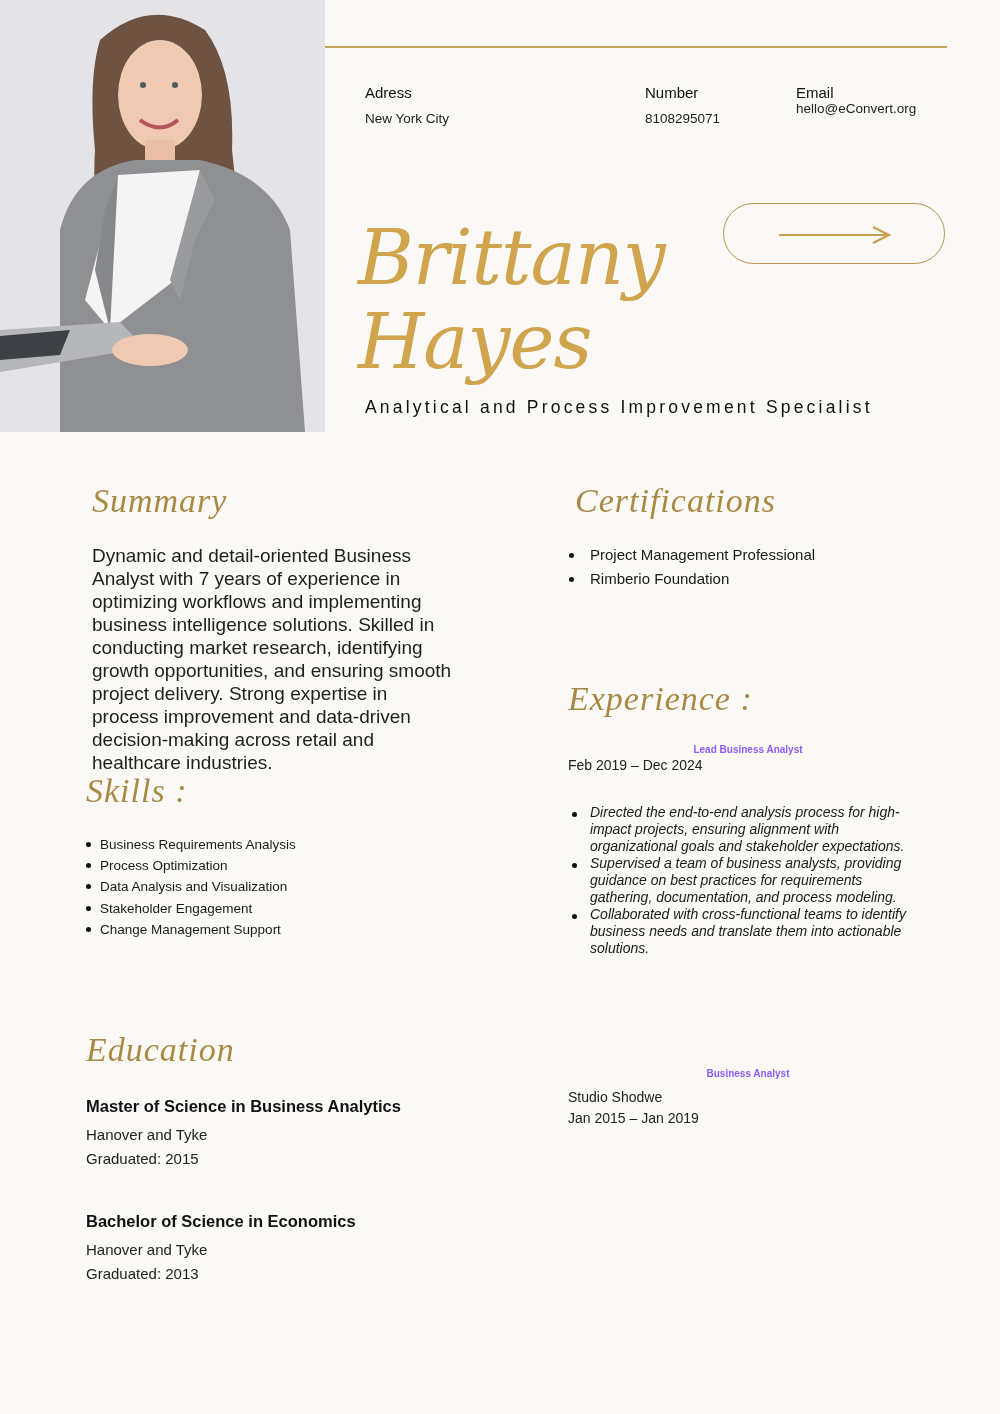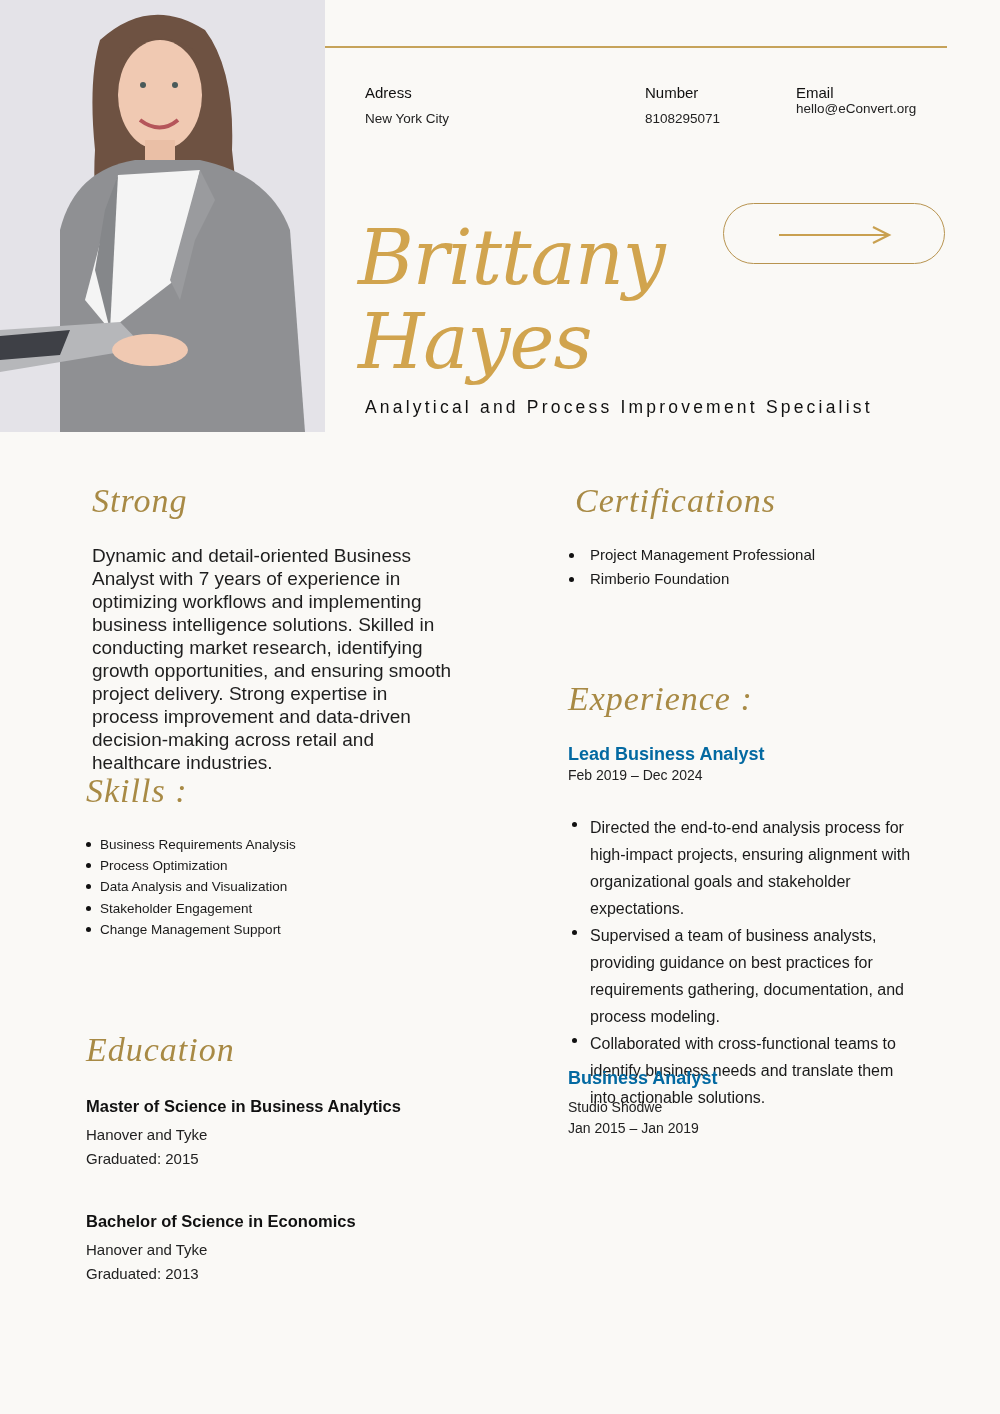--- a/index.html
+++ b/index.html
@@ -43,26 +43,26 @@
   ul.bul { margin:0; padding:0; list-style:none; }
   ul.bul li { position:relative; }
   ul.bul li::before {
     content:""; position:absolute; width:5px; height:5px; border-radius:50%;
     background:#111;
   }
   .skills li { font-size:13.5px; line-height:21.2px; padding-left:14px; }
   .skills li::before { left:0; top:8px; }
   .certs li { font-size:15px; line-height:24px; padding-left:22px; }
   .certs li::before { left:1px; top:10px; }
-  .exp li { font-size:16px; line-height:27px; padding-left:22px; }
+  .exp li { font-size:14px; line-height:17px; padding-left:22px;font-style:italic; }
   .exp li::before { left:4px; top:8px; }
   .exp2 li { padding-left:18px; }
   .exp2 li::before { left:1px; }
 
-  .job-title { font-size:18px; font-weight:bold; color:#0369a1; }
+  .job-title { font-size:10px; font-weight:bold; color:#8b5cf6;text-align:center; }
   .job-meta { font-size:14px; line-height:20.5px; color:#222; }
   .degree { font-size:16.5px; font-weight:bold; color:#111; }
   .edu-meta { font-size:15px; line-height:24px; color:#222; }
 </style>
 </head>
 <body>
 
 <div class="abs photo">
   <svg width="325" height="432" viewBox="0 0 325 432">
     <rect width="325" height="432" fill="#e4e3e8"></rect>
@@ -111,21 +111,21 @@
 
 <div class="abs pill">
   <svg width="222" height="61" viewBox="0 0 222 61" style="position:absolute;left:-1.5px;top:-1.5px;">
     <line x1="56" y1="32" x2="166" y2="32" stroke="#c9a050" stroke-width="2.2"></line>
     <polyline points="150,24 166,32 150,40" fill="none" stroke="#c9a050" stroke-width="2.2"></polyline>
   </svg>
 </div>
 
 <div class="abs subtitle">Analytical and Process Improvement Specialist</div>
 
-<div class="abs section-title" style="left:92px;top:484px;">Strong</div>
+<div class="abs section-title" style="left:92px;top:484px;">Summary</div>
 <div class="abs para" style="left:92px;top:544px;width:365px;">Dynamic and detail-oriented Business Analyst with 7 years of experience in optimizing workflows and implementing business intelligence solutions. Skilled in conducting market research, identifying growth opportunities, and ensuring smooth project delivery. Strong expertise in process improvement and data-driven decision-making across retail and healthcare industries.</div>
 
 <div class="abs section-title" style="left:86px;top:774px;">Skills :</div>
 <ul class="abs bul skills" style="left:86px;top:834px;">
   <li>Business Requirements Analysis</li>
   <li>Process Optimization</li>
   <li>Data Analysis and Visualization</li>
   <li>Stakeholder Engagement</li>
   <li>Change Management Support</li>
 </ul>

